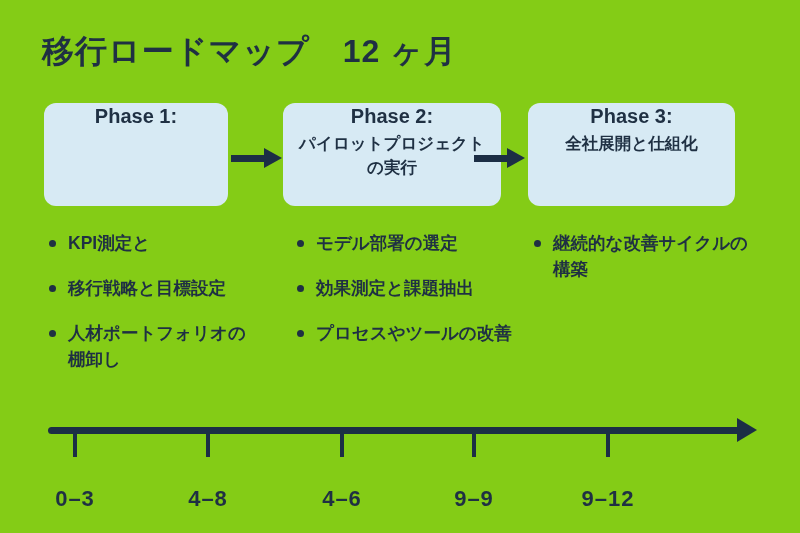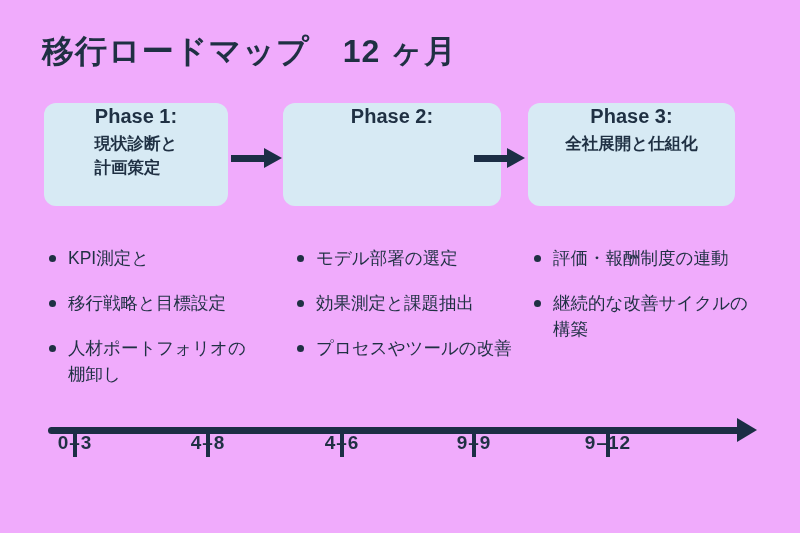--- a/index.html
+++ b/index.html
@@ -1,17 +1,17 @@
 <!DOCTYPE html>
 <html><head>
 <meta charset="utf-8">
 <style>
   html,body{margin:0;padding:0;background:#FCFAF5;}
   .canvas{
-    position:relative;width:800px;height:533px;background:#f0abfc;overflow:hidden;
+    position:relative;width:800px;height:533px;background:#84cc16;overflow:hidden;
     font-family:"Liberation Sans","DejaVu Sans",sans-serif;color:#1F3043;
   }
   .title{
     position:absolute;left:42px;top:30px;font-size:32px;font-weight:800;
     letter-spacing:1px;white-space:pre;
   }
   .phase-box{
     position:absolute;top:103px;height:103px;background:#D7EAF4;border-radius:12px;
     box-sizing:border-box;text-align:center;
   }
@@ -24,50 +24,50 @@
   .h-arrow{position:absolute;top:148px;display:flex;align-items:center;}
   .h-arrow .shaft{width:33px;height:7px;background:#1C2E45;}
   .h-arrow .head{width:0;height:0;border-left:18px solid #1C2E45;
     border-top:10px solid transparent;border-bottom:10px solid transparent;}
   .arrow1{left:231px;}
   .arrow2{left:474px;}
   .bullets{position:absolute;top:230px;}
   .col1{left:48px;width:232px;}
   .col2{left:296px;width:238px;text-align:center;}
   .col3{left:533px;width:250px;}
-  .bullet-item{display:flex;margin-bottom:19px;font-size:17.5px;font-weight:400;line-height:26px;margin-top:15px;}
+  .bullet-item{display:flex;margin-bottom:19px;font-size:17.5px;font-weight:700;line-height:26px;}
   .dot{flex:0 0 auto;width:7px;height:7px;border-radius:50%;background:#1F3043;margin:10px 12px 0 1px;}
   .tl-line{position:absolute;left:48px;top:427px;width:692px;height:7px;background:#1C2E45;border-radius:4px;}
   .tl-head{position:absolute;left:737px;top:418px;width:0;height:0;
     border-left:20px solid #1C2E45;border-top:12.5px solid transparent;border-bottom:12.5px solid transparent;}
   .tick{position:absolute;top:433px;width:4px;height:24px;background:#1C2E45;}
-  .tl-label{position:absolute;top:432px;transform:translateX(-50%);font-size:19px;font-weight:700;letter-spacing:1px;}
+  .tl-label{position:absolute;top:486px;transform:translateX(-50%);font-size:22px;font-weight:700;letter-spacing:1px;}
 </style>
 </head>
 <body>
 
 <div class="canvas">
 
   <div class="title">移行ロードマップ　12 ヶ月</div>
 
   <div class="phase-box box1">
     <div class="phase-heading">Phase 1:</div>
-    <div class="phase-sub">
-      <div>現状診断と</div>
-      <div>計画策定</div>
-    </div>
   </div>
 
   <div class="h-arrow arrow1">
     <div class="shaft"></div>
     <div class="head"></div>
   </div>
 
   <div class="phase-box box2">
     <div class="phase-heading">Phase 2:</div>
+    <div class="phase-sub">
+      <div>パイロットプロジェクト</div>
+      <div>の実行</div>
+    </div>
   </div>
 
   <div class="h-arrow arrow2">
     <div class="shaft"></div>
     <div class="head"></div>
   </div>
 
   <div class="phase-box box3">
     <div class="phase-heading">Phase 3:</div>
     <div class="phase-sub">
@@ -115,26 +115,20 @@
       <span>
         <div>プロセスやツールの改善</div>
       </span>
     </div>
   </div>
 
   <div class="bullets col3">
     <div class="bullet-item">
       <span class="dot"></span>
       <span>
-        <div>評価・報酬制度の連動</div>
-      </span>
-    </div>
-    <div class="bullet-item">
-      <span class="dot"></span>
-      <span>
         <div>継続的な改善サイクルの</div>
         <div>構築</div>
       </span>
     </div>
   </div>
 
   <div class="tl-line"></div>
   <div class="tl-head"></div>
 
   <div class="tick" style="left:73px"></div>

